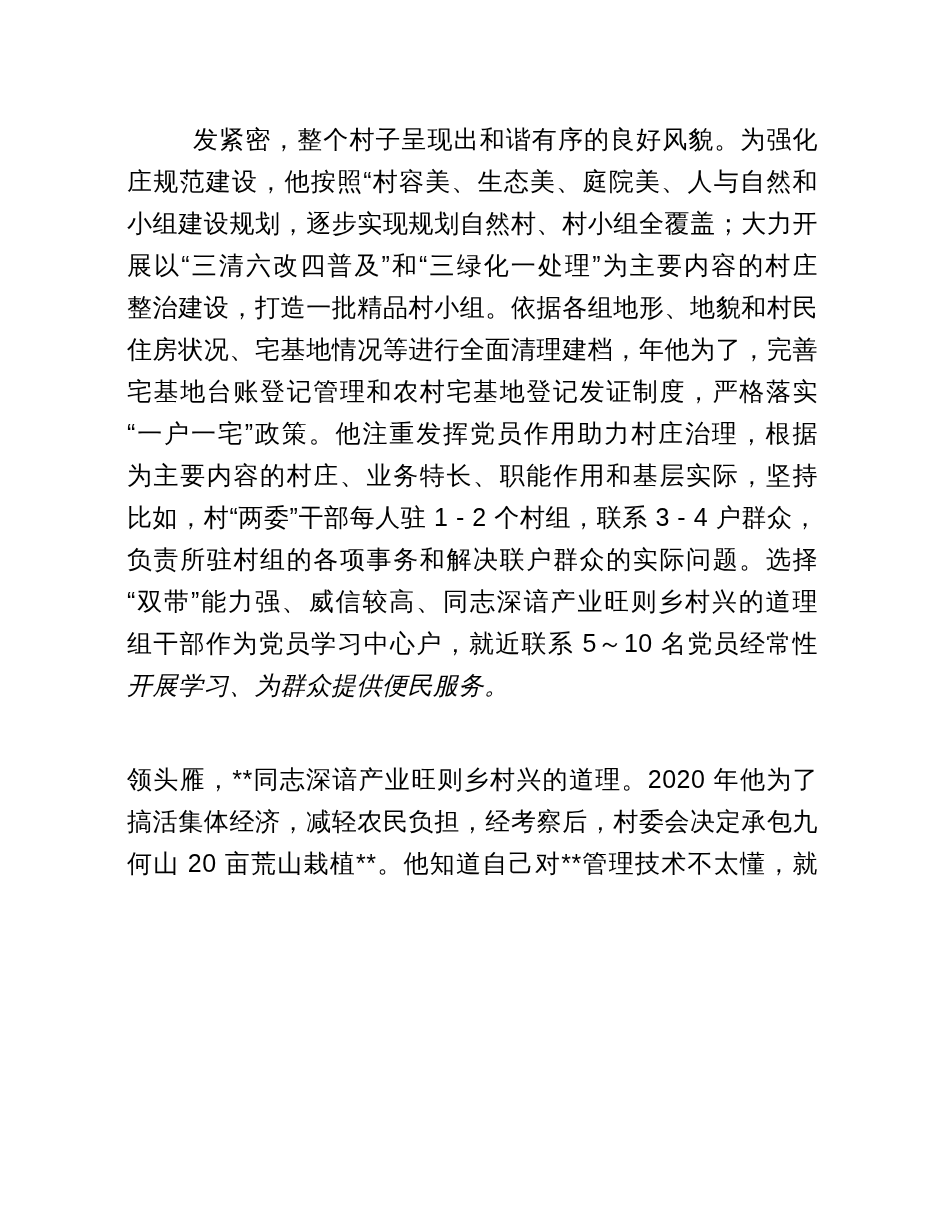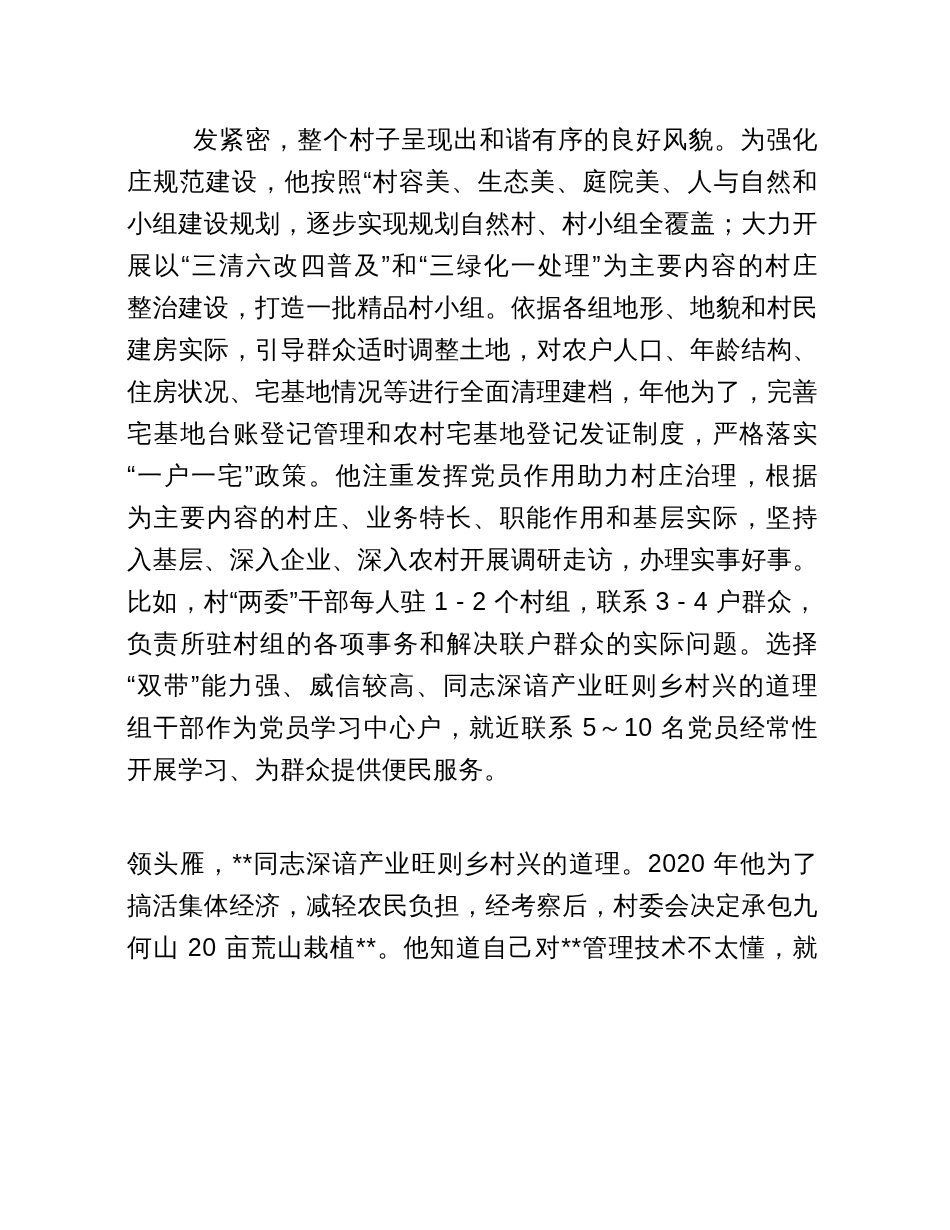--- a/index.html
+++ b/index.html
@@ -30,42 +30,41 @@
     text-align-last: justify;
     letter-spacing: 0.5px;
     white-space: pre-wrap;
     overflow: hidden;
   }
   .line.first {
     text-indent: 66px;
   }
   .line.flush {
     text-align-last: left;
+    font-style: italic;
   }
   .para2 {
     margin-top: 10px;
   }
 </style>
 </head>
 <body>
 
 <div class="page-content">
 
   <div class="para1">
     <div class="line first">发紧密，整个村子呈现出和谐有序的良好风貌。为强化村</div>
     <div class="line">庄规范建设，他按照“村容美、生态美、庭院美、人与自然和</div>
     <div class="line">小组建设规划，逐步实现规划自然村、村小组全覆盖；大力开</div>
     <div class="line">展以“三清六改四普及”和“三绿化一处理”为主要内容的村庄</div>
     <div class="line">整治建设，打造一批精品村小组。依据各组地形、地貌和村民</div>
-    <div class="line">建房实际，引导群众适时调整土地，对农户人口、年龄结构、</div>
     <div class="line">住房状况、宅基地情况等进行全面清理建档，年他为了，完善</div>
     <div class="line">宅基地台账登记管理和农村宅基地登记发证制度，严格落实</div>
     <div class="line">“一户一宅”政策。他注重发挥党员作用助力村庄治理，根据</div>
     <div class="line">为主要内容的村庄、业务特长、职能作用和基层实际，坚持</div>
-    <div class="line">入基层、深入企业、深入农村开展调研走访，办理实事好事。</div>
     <div class="line">比如，村“两委”干部每人驻 1 - 2 个村组，联系 3 - 4 户群众，</div>
     <div class="line">负责所驻村组的各项事务和解决联户群众的实际问题。选择</div>
     <div class="line">“双带”能力强、威信较高、同志深谙产业旺则乡村兴的道理</div>
     <div class="line">组干部作为党员学习中心户，就近联系 5～10 名党员经常性</div>
     <div class="line flush">开展学习、为群众提供便民服务。</div>
   </div>
 
   <div class="para2">
     <div class="line first">
       

